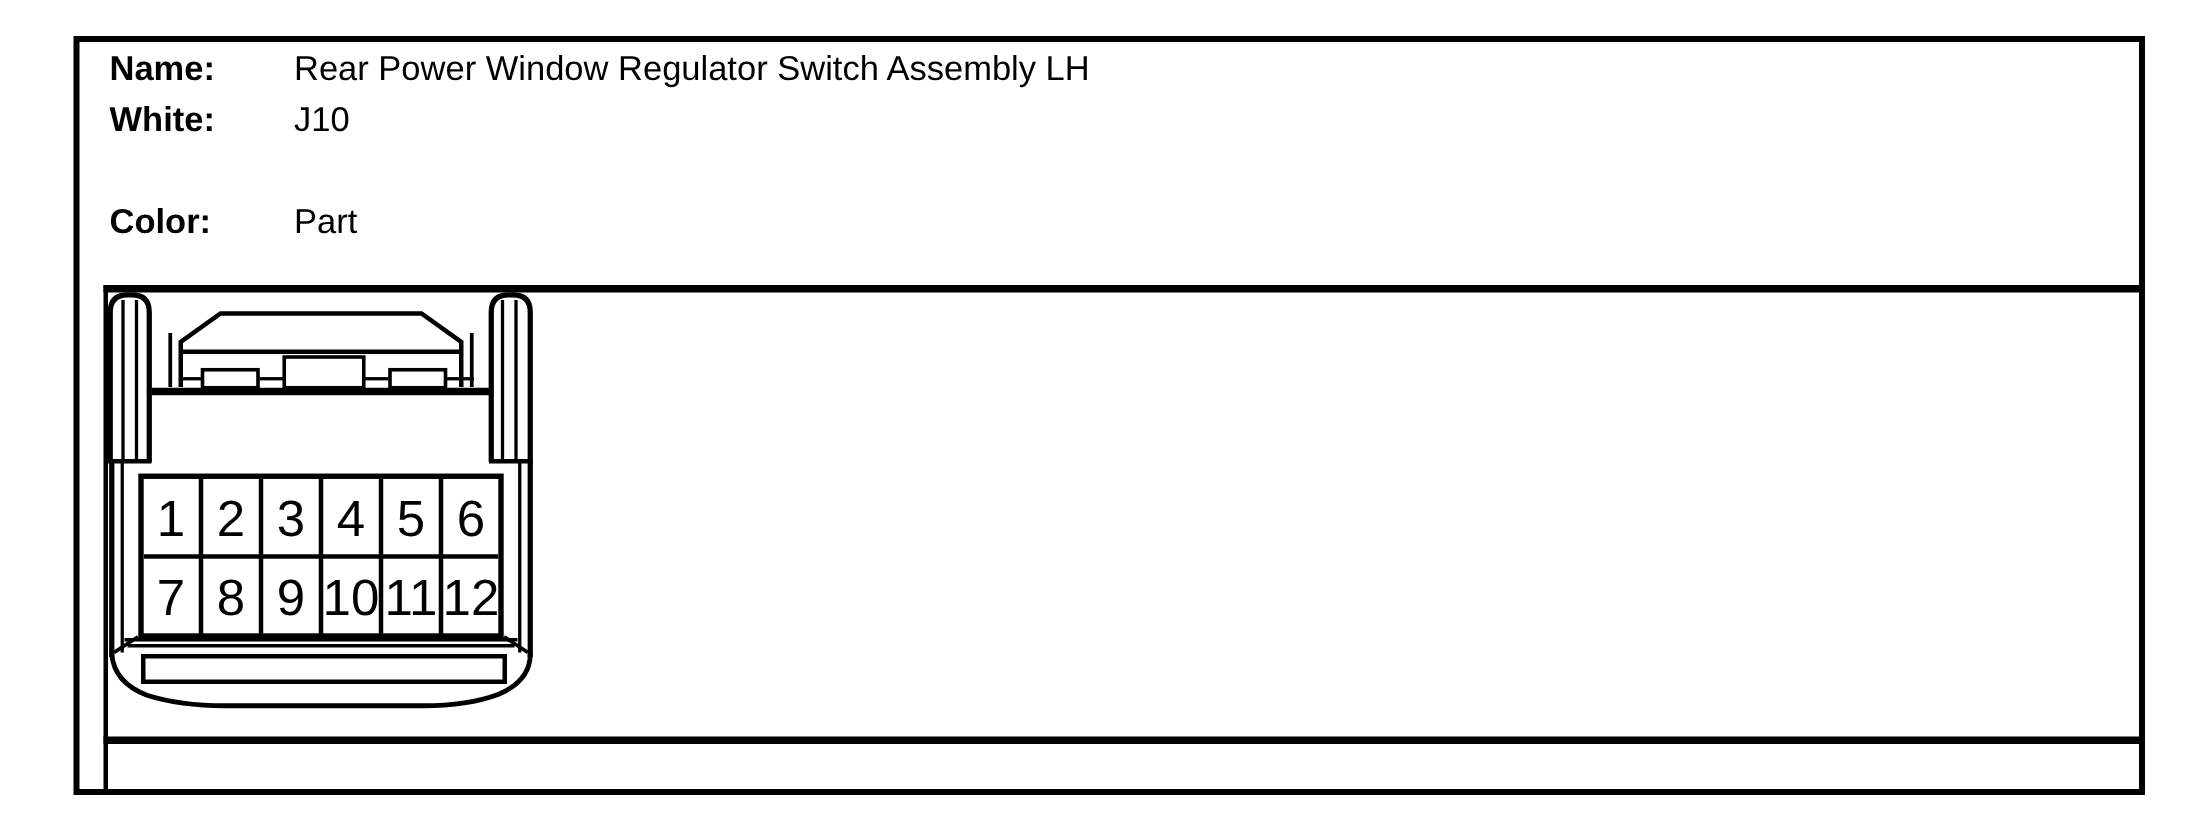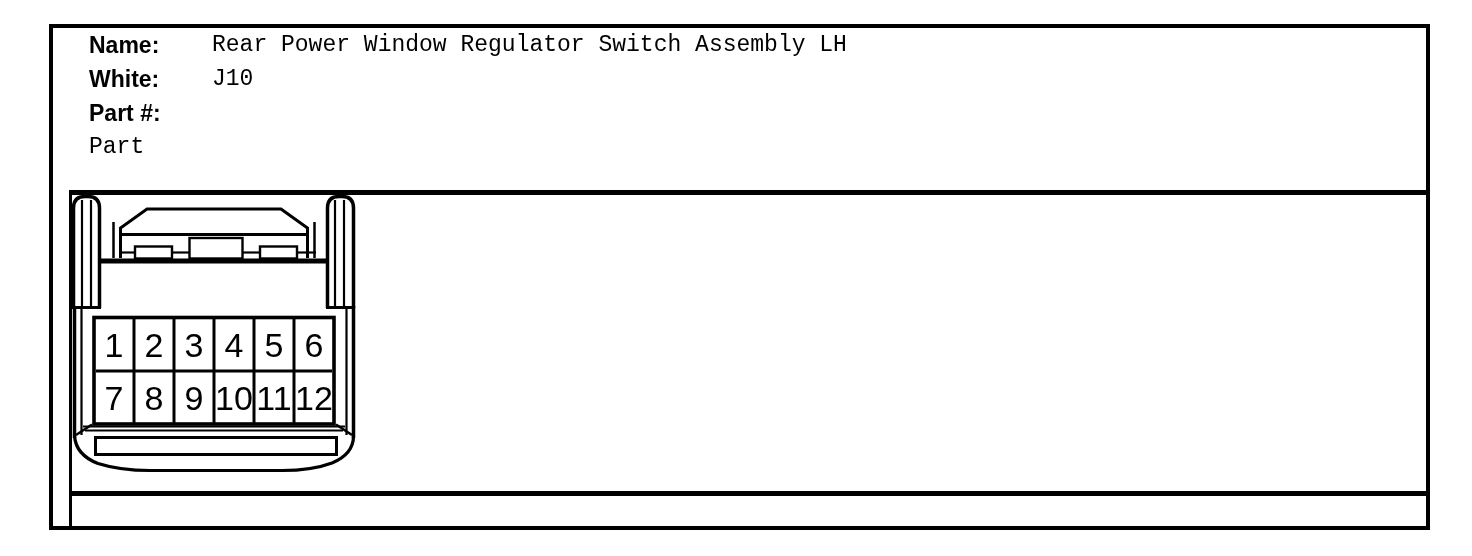--- a/index.html
+++ b/index.html
@@ -20,39 +20,38 @@
     left: 49px;
     top: 24px;
     width: 1381px;
     height: 506px;
     border: 4px solid #000000;
     box-sizing: border-box;
     background: #ffffff;
   }
   .header-block {
     position: absolute;
-    left: 36px;
+    left: 20px;
     top: 0px;
   }
   .field-row {
     display: flex;
     height: 34px;
     line-height: 34px;
     font-size: 23px;
     color: #000000;
     white-space: nowrap;
   }
   .field-label {
     width: 123px;
     font-weight: bold;
     flex: 0 0 auto;
   }
   .field-value {
     font-weight: normal;
-    font-family: Liberation Mono, monospace;
   }
   .sep-line {
     position: absolute;
     left: 16px;
     width: 1357px;
     height: 5px;
     background: #000000;
   }
   .sep-top { top: 162px; }
   .sep-bottom { top: 463px; }
@@ -95,23 +94,23 @@
     <div class="header-block">
       <div class="field-row">
         <span class="field-label">Name:</span>
         <span class="field-value">Rear Power Window Regulator Switch Assembly LH</span>
       </div>
       <div class="field-row">
         <span class="field-label">White:</span>
         <span class="field-value">J10</span>
       </div>
       <div class="field-row">
-        <span class="field-label">Part #:</span>
       </div>
       <div class="field-row">
+        <span class="field-label">Color:</span>
         <span class="field-value">Part</span>
       </div>
     </div>
 
     <div class="sep-line sep-top"></div>
     <div class="sep-line sep-bottom"></div>
     <div class="v-line"></div>
 
     <svg class="connector-svg" viewBox="0 0 292 292">
 

